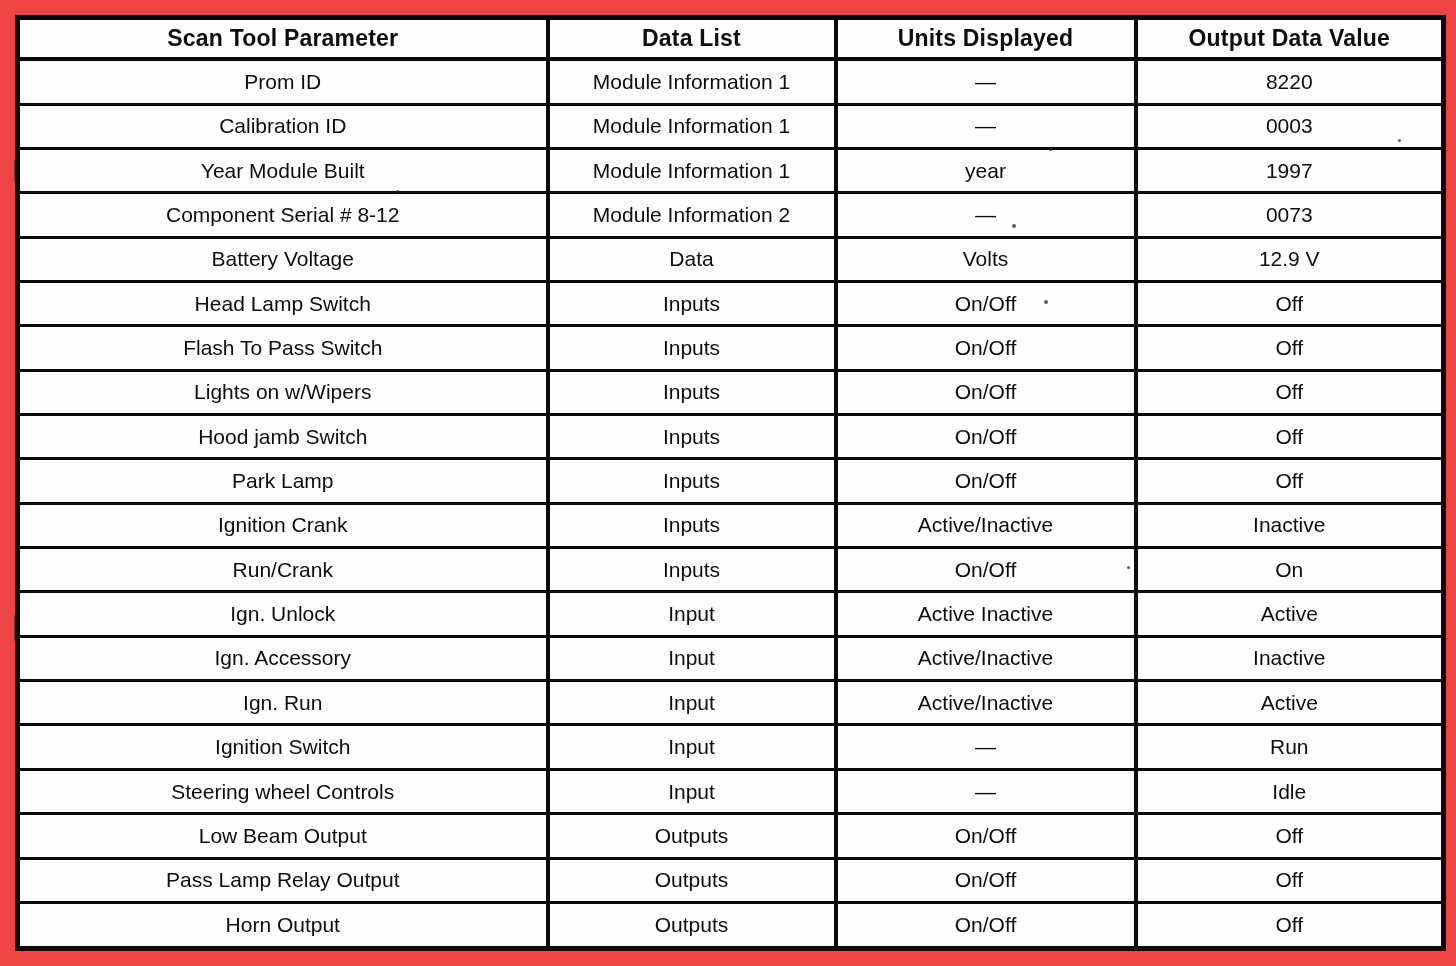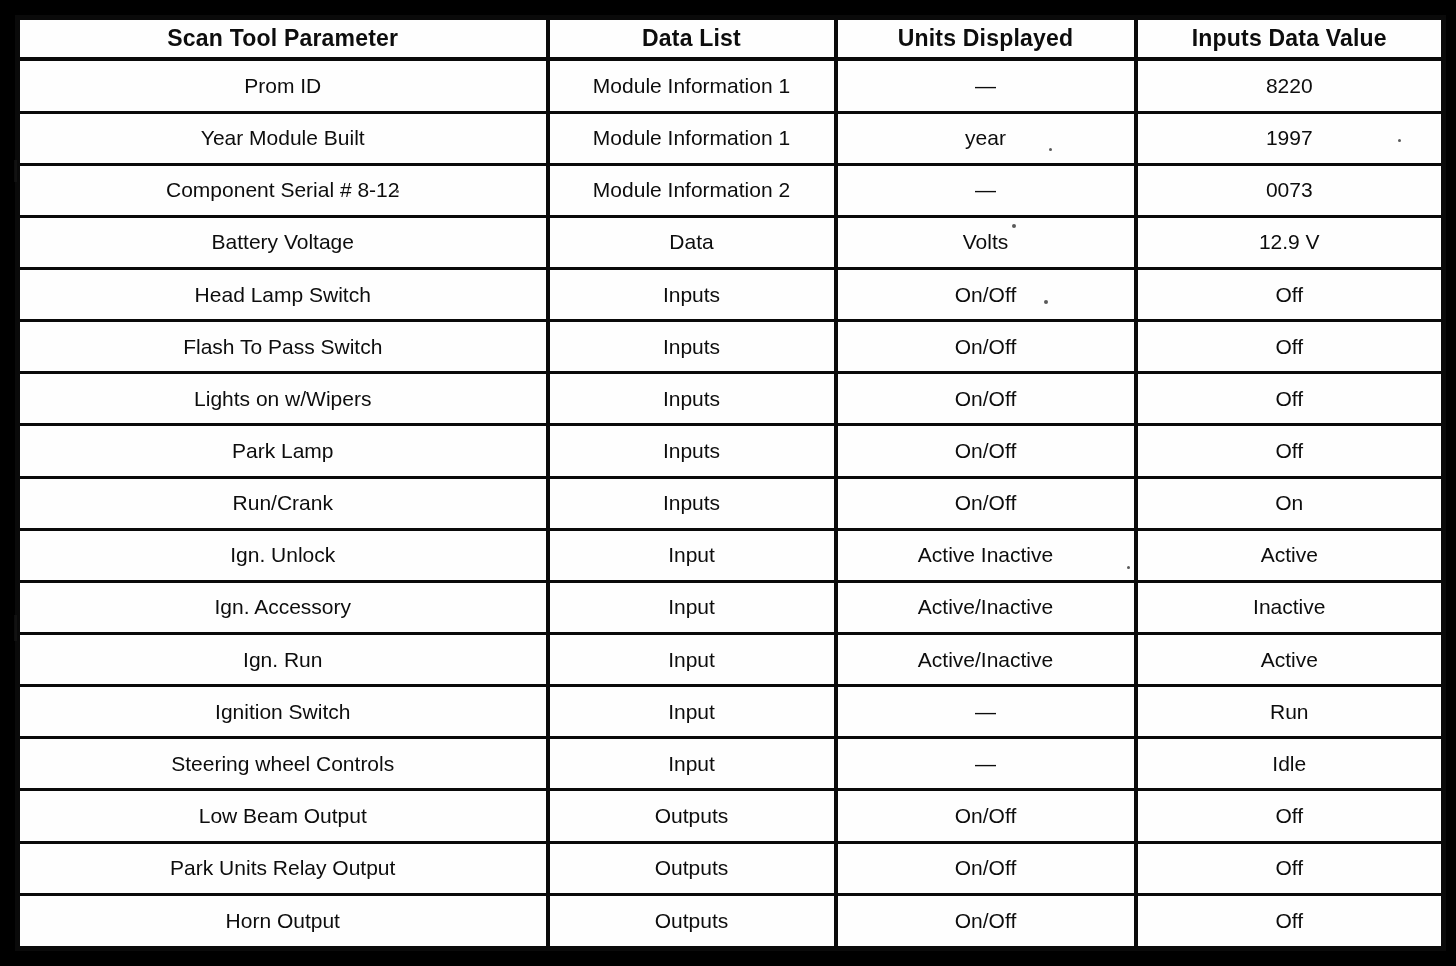--- a/index.html
+++ b/index.html
@@ -7,21 +7,21 @@
     padding: 0;
     background: #ffffff;
     width: 1456px;
     height: 966px;
     overflow: hidden;
   }
   .page {
     position: relative;
     width: 1456px;
     height: 966px;
-    background: #000000;
+    background: #ef4444;
     font-family: "Liberation Sans", sans-serif;
     color: #0d0d0d;
   }
   table.scan-table {
     position: absolute;
     left: 15px;
     top: 15px;
     width: 1426px;
     height: 936px;
     border-collapse: collapse;
@@ -79,29 +79,35 @@
       <col class="c1">
         <col class="c2">
         <col class="c3">
         <col class="c4">
     </colgroup>
     <thead>
       <tr>
         <th>Scan Tool Parameter</th>
         <th>Data List</th>
         <th>Units Displayed</th>
-        <th>Inputs Data Value</th>
+        <th>Output Data Value</th>
       </tr>
     </thead>
     <tbody>
         <tr>
           <td>Prom ID</td>
           <td>Module Information 1</td>
           <td>—</td>
           <td>8220</td>
+        </tr>
+        <tr>
+          <td>Calibration ID</td>
+          <td>Module Information 1</td>
+          <td>—</td>
+          <td>0003</td>
         </tr>
         <tr>
           <td>Year Module Built</td>
           <td>Module Information 1</td>
           <td>year</td>
           <td>1997</td>
         </tr>
         <tr>
           <td>Component Serial # 8-12</td>
           <td>Module Information 2</td>
@@ -126,24 +132,36 @@
           <td>On/Off</td>
           <td>Off</td>
         </tr>
         <tr>
           <td>Lights on w/Wipers</td>
           <td>Inputs</td>
           <td>On/Off</td>
           <td>Off</td>
         </tr>
         <tr>
+          <td>Hood jamb Switch</td>
+          <td>Inputs</td>
+          <td>On/Off</td>
+          <td>Off</td>
+        </tr>
+        <tr>
           <td>Park Lamp</td>
           <td>Inputs</td>
           <td>On/Off</td>
           <td>Off</td>
+        </tr>
+        <tr>
+          <td>Ignition Crank</td>
+          <td>Inputs</td>
+          <td>Active/Inactive</td>
+          <td>Inactive</td>
         </tr>
         <tr>
           <td>Run/Crank</td>
           <td>Inputs</td>
           <td>On/Off</td>
           <td>On</td>
         </tr>
         <tr>
           <td>Ign. Unlock</td>
           <td>Input</td>
@@ -174,21 +192,21 @@
           <td>—</td>
           <td>Idle</td>
         </tr>
         <tr>
           <td>Low Beam Output</td>
           <td>Outputs</td>
           <td>On/Off</td>
           <td>Off</td>
         </tr>
         <tr>
-          <td>Park Units Relay Output</td>
+          <td>Pass Lamp Relay Output</td>
           <td>Outputs</td>
           <td>On/Off</td>
           <td>Off</td>
         </tr>
         <tr>
           <td>Horn Output</td>
           <td>Outputs</td>
           <td>On/Off</td>
           <td>Off</td>
         </tr>

